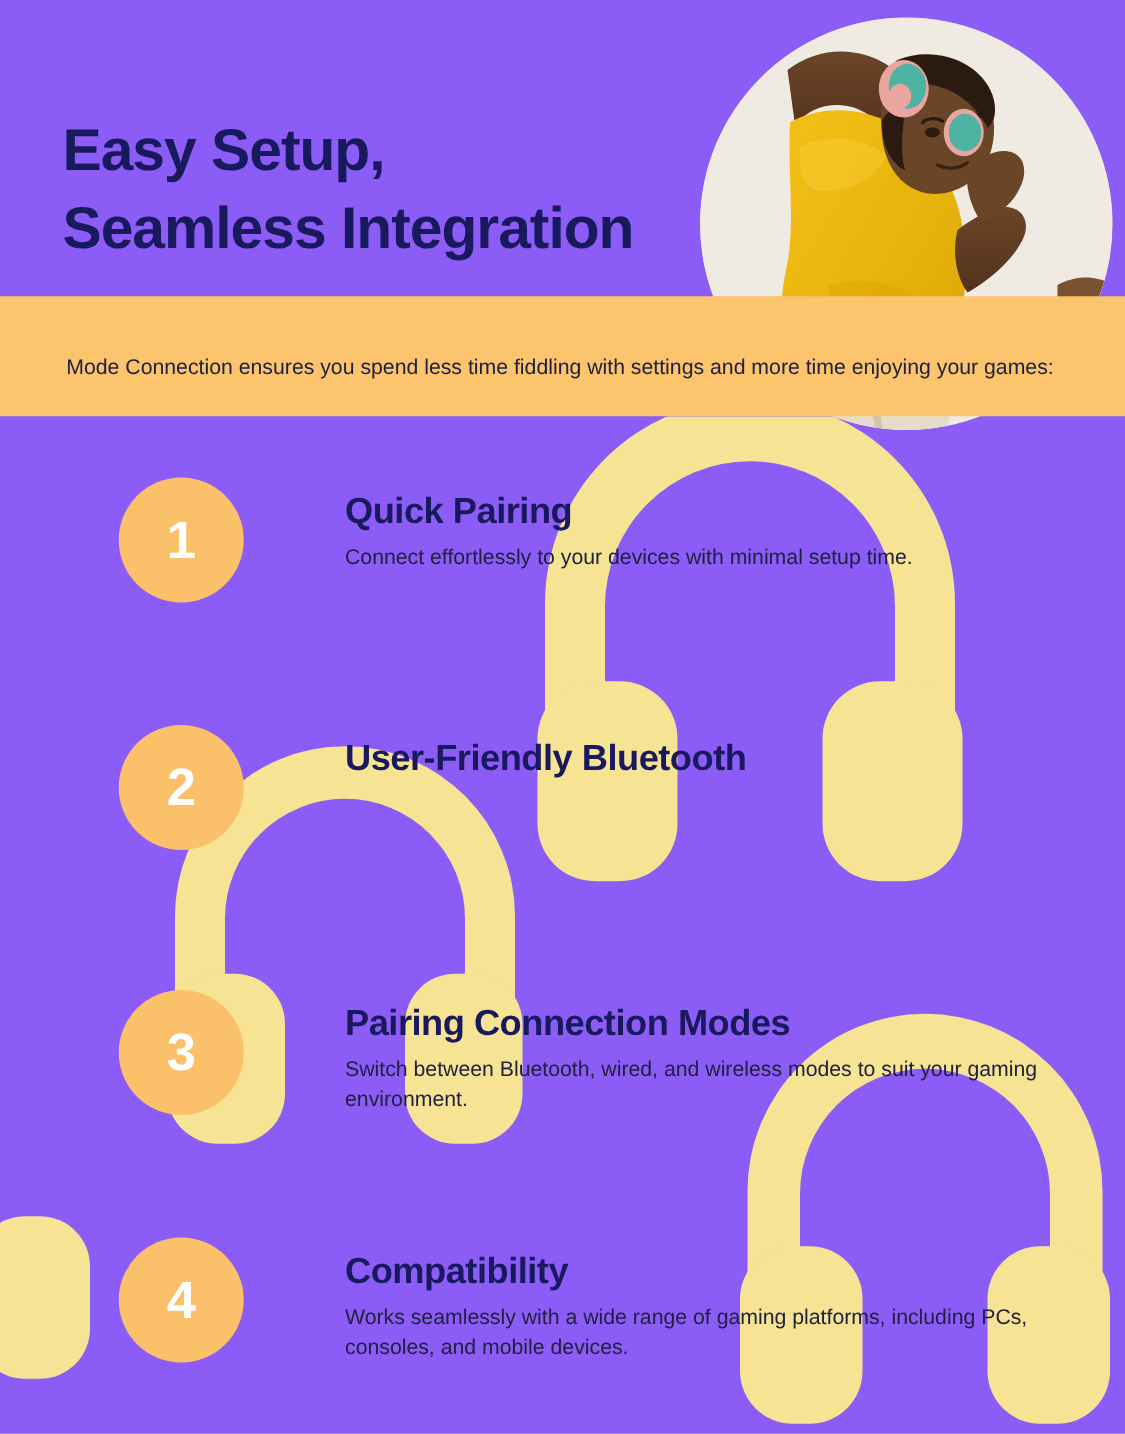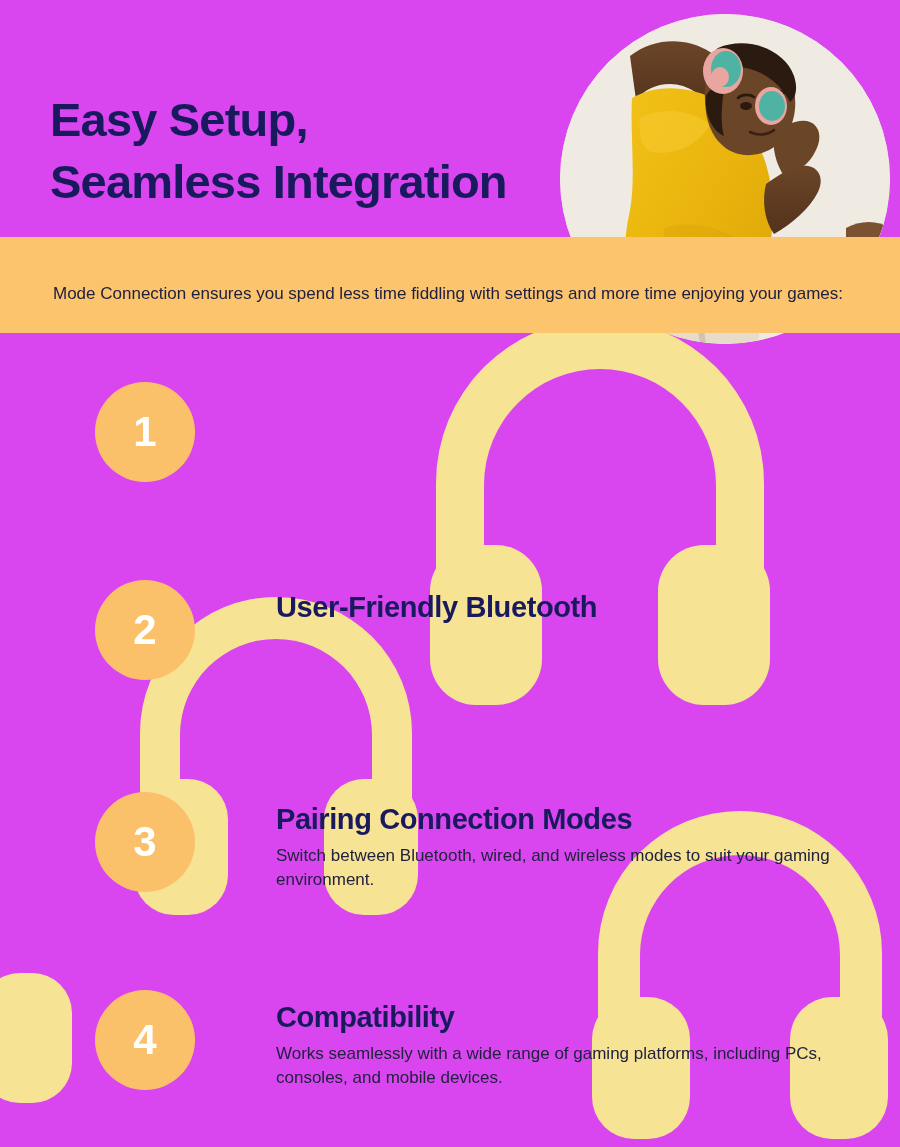--- a/index.html
+++ b/index.html
@@ -12,21 +12,21 @@
     background: #F7EFA6;
     font-family: "Liberation Sans", sans-serif;
     overflow: hidden;
     position: relative;
   }
 
   #poster {
     position: relative;
     width: 900px;
     height: 1147px;
-    background: #d946ef;
+    background: #8b5cf6;
     overflow: hidden;
   }
 
   
   .watermark-layer {
     position: absolute;
     left: 0; top: 333px;
     width: 900px;
     height: 814px;
     overflow: hidden;
@@ -251,20 +251,24 @@
   </div>
 
   <div class="intro-band">
     <p class="intro-text">Mode Connection ensures you spend less time fiddling with settings and more time enjoying your games:</p>
   </div>
 
   <div class="features">
 
     <div class="feature feature-1">
       <div class="num-badge">1</div>
+      <div class="feature-body">
+        <h2 class="feature-title">Quick Pairing</h2>
+        <p class="feature-desc">Connect effortlessly to your devices with minimal setup time.</p>
+      </div>
     </div>
 
     <div class="feature feature-2">
       <div class="num-badge">2</div>
       <div class="feature-body">
         <h2 class="feature-title">User-Friendly Bluetooth</h2>
       </div>
     </div>
 
     <div class="feature feature-3">

